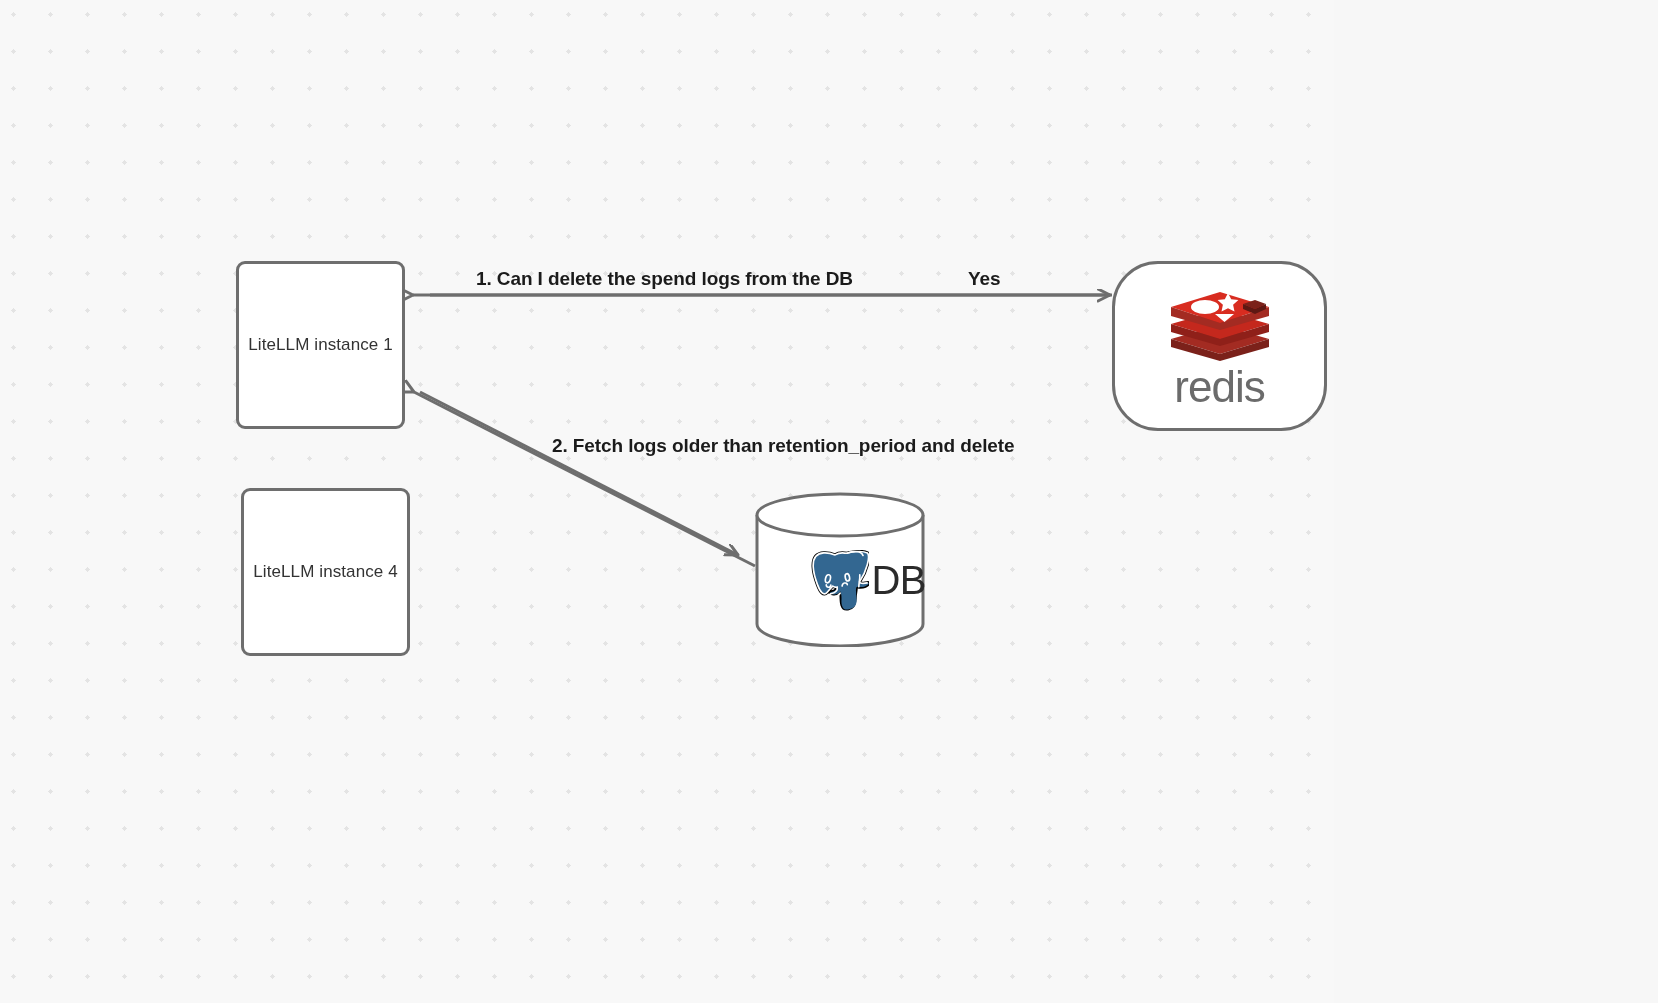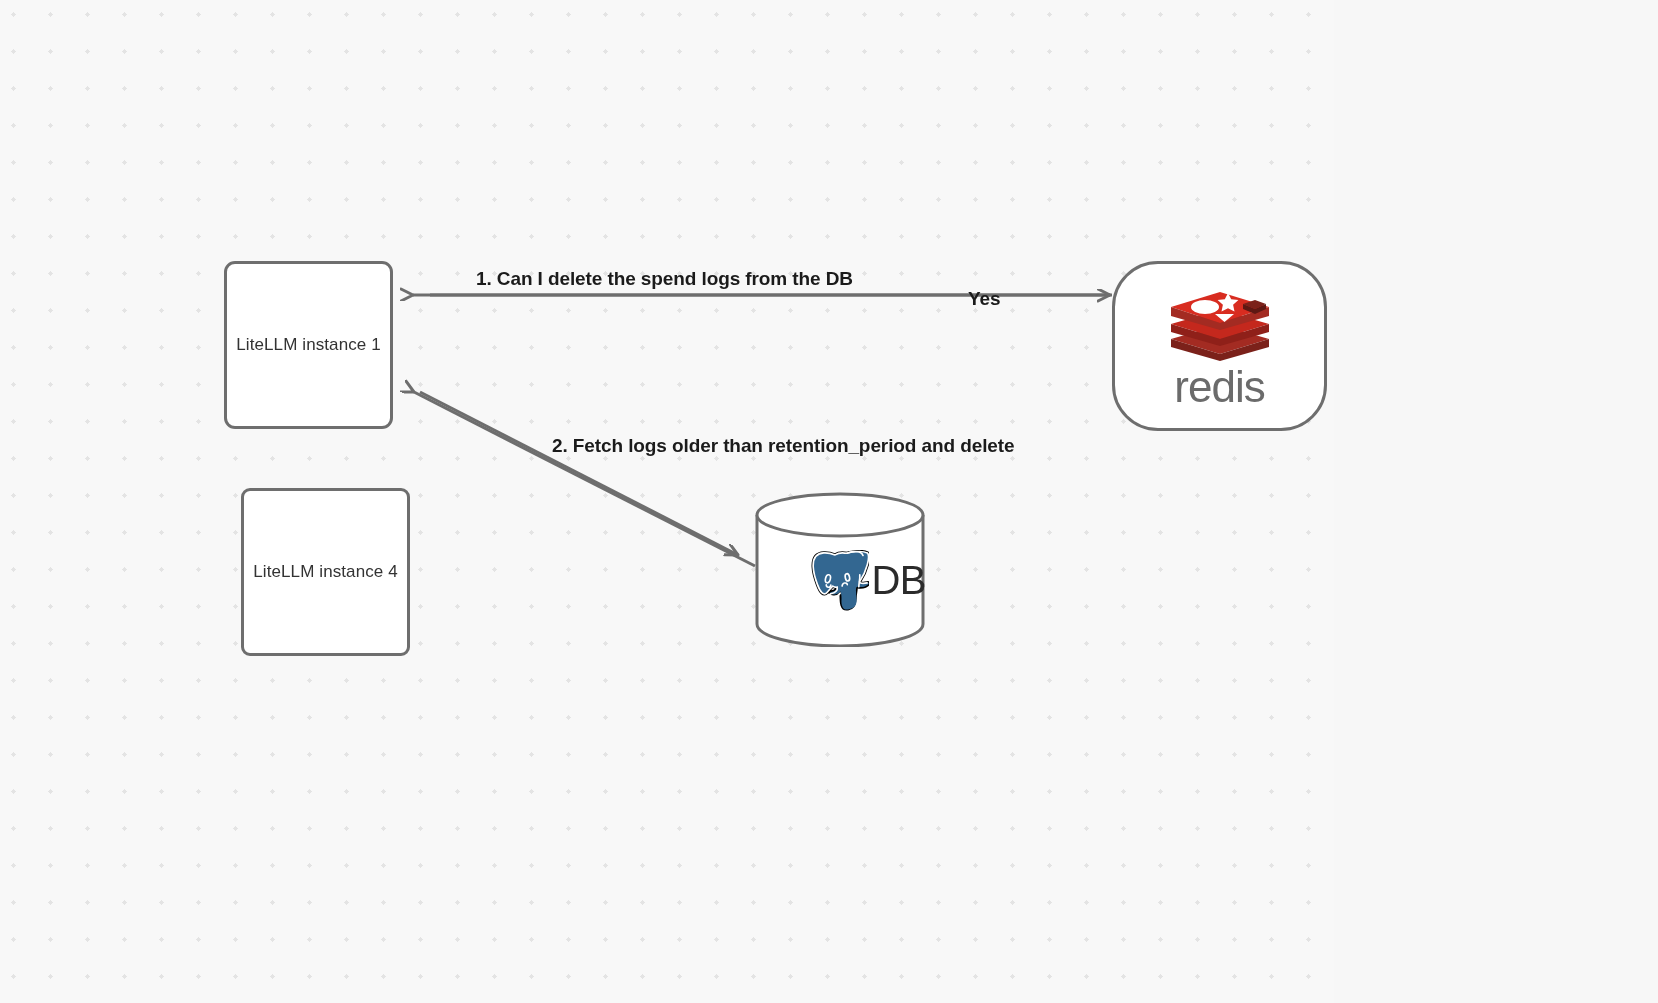--- a/index.html
+++ b/index.html
@@ -37,21 +37,21 @@
     align-items: center;
     justify-content: center;
   }
   .node-label {
     font-size: 17px;
     color: #333333;
     letter-spacing: 0.1px;
     text-align: center;
     white-space: nowrap;
   }
-  #node-litellm-1 { left: 224px; top: 261px; width: 169px; height: 168px; border-radius: 11px; }
+  #node-litellm-1 { left: 236px; top: 261px; width: 169px; height: 168px; }
   #node-litellm-2 { left: 241px; top: 488px; width: 169px; height: 168px; }
   #node-litellm-3 { left: 241px; top: 714px; width: 169px; height: 168px; }
 
   
   #node-redis {
     position: absolute;
     left: 1112px; top: 261px;
     width: 215px; height: 170px;
     background: #ffffff;
     border: 3px solid #6e6e6e;
@@ -103,21 +103,21 @@
   
   .edge-label {
     position: absolute;
     font-size: 19px;
     font-weight: bold;
     color: #1b1b1b;
     white-space: nowrap;
     letter-spacing: -0.1px;
   }
   #edge-label-1 { left: 476px; top: 268px; }
-  #edge-label-1b { left: 968px; top: 268px; margin-top: 20px; }
+  #edge-label-1b { left: 968px; top: 268px; }
   #edge-label-2 { left: 552px; top: 435px; }
 
   
   #edge-layer {
     position: absolute;
     left: 0; top: 0;
     width: 1658px; height: 1003px;
     pointer-events: none;
   }
 </style>

